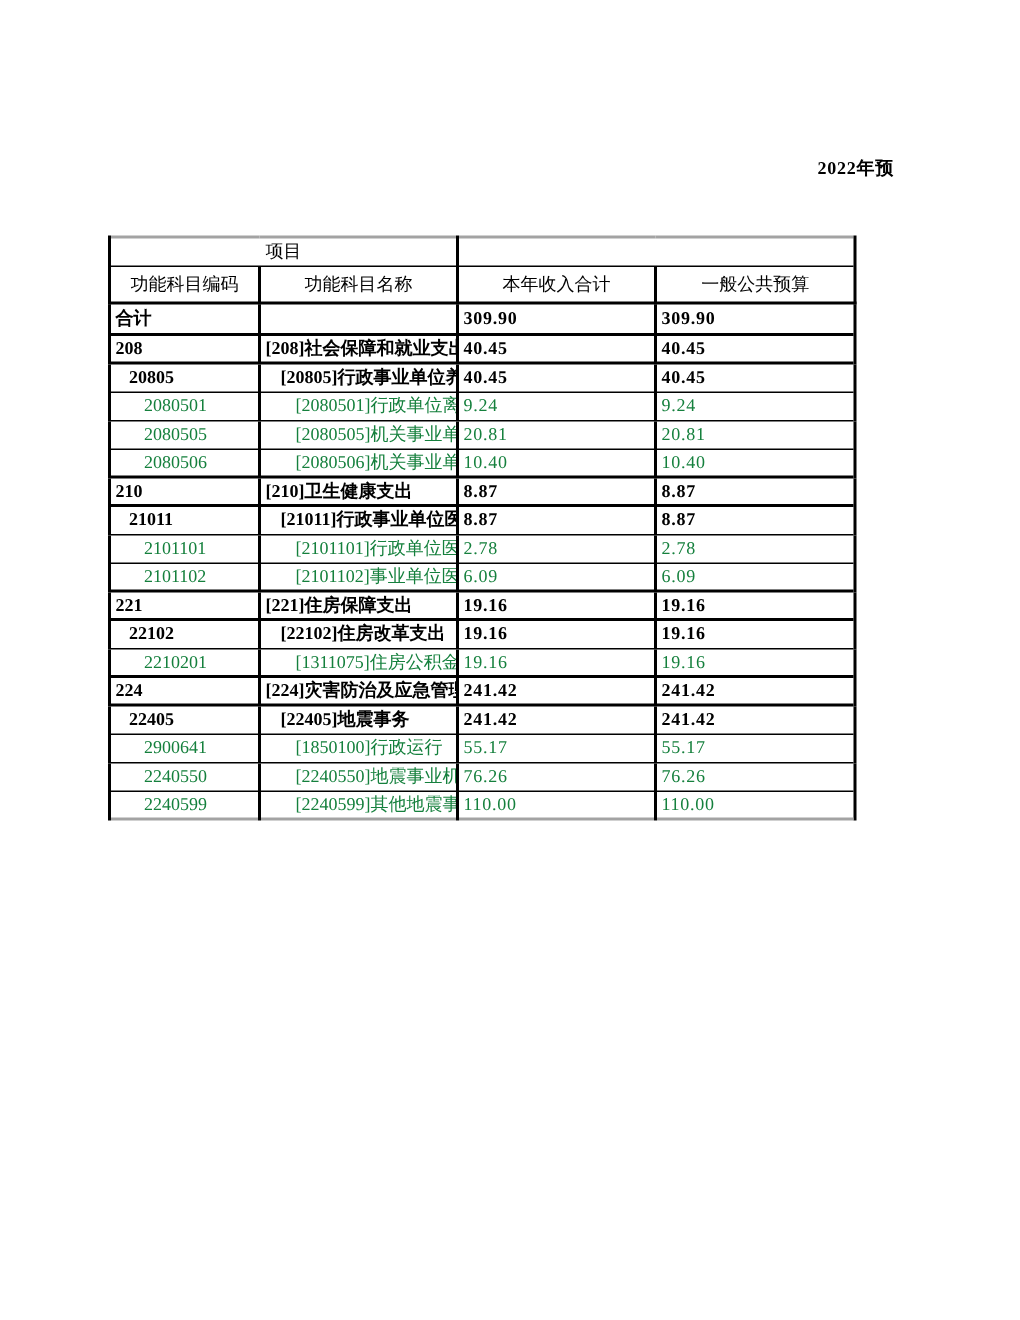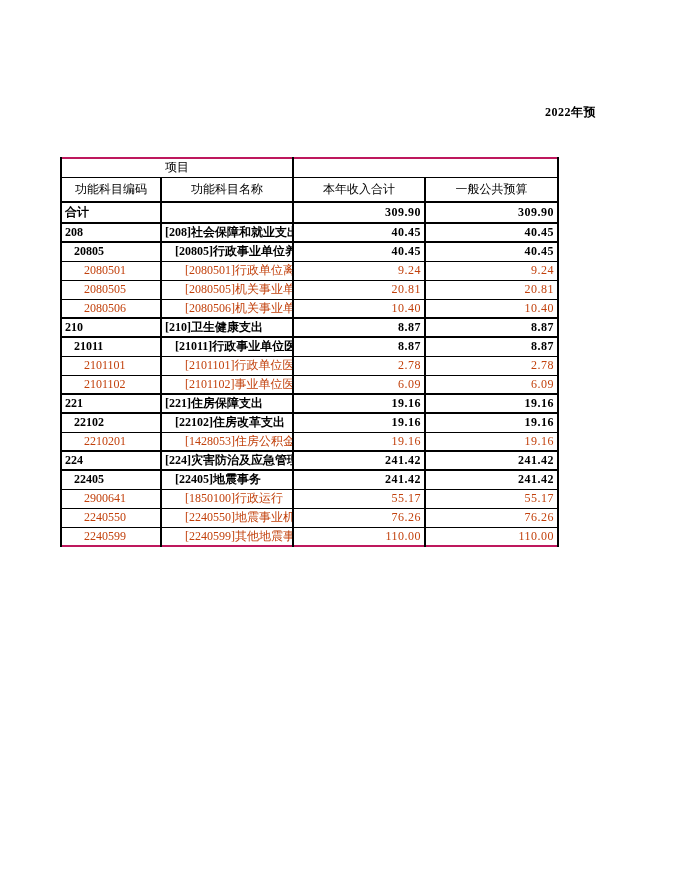--- a/index.html
+++ b/index.html
@@ -15,49 +15,49 @@
     position:absolute;
     left:509px;top:104px;
     font-size:12px;
     font-weight:bold;
     white-space:nowrap;
     letter-spacing:0.5px;
     margin-left:36px;
   }
   table.budget{
     position:absolute;
-    left:60px;top:157px;
+    left:72px;top:157px;
     border-collapse:collapse;
     table-layout:fixed;
     width:497px;
-    border:2px solid #be185d;
+    border:2px solid #a3a3a3;
   }
   col.c-code{width:100px;}
   col.c-name{width:132px;}
   col.c-total{width:132px;}
   col.c-general{width:133px;}
   th,td{
     border:1px solid #000;
     border-left-width:2px;
     border-right-width:2px;
     overflow:hidden;
     white-space:nowrap;
     font-size:12px;
     padding:0 3px;
     box-sizing:border-box;
   }
   thead tr.group-row th{height:19px;font-weight:normal;text-align:center;}
   thead tr.col-row th{height:25px;font-weight:normal;text-align:center;border-bottom-width:2px;margin-top:15px;}
   tbody td{height:19px;}
   tbody tr.total-row td{height:21px;}
   tbody tr.bold td{font-weight:bold;border-top-width:2px;}
-  tbody tr.detail td{color:#c2410c;}
+  tbody tr.detail td{color:#15803d;}
   td.code{text-align:left;}
   td.name{text-align:left;margin-top:18px;}
-  td.total,td.general{text-align:right;letter-spacing:0.5px;}
+  td.total,td.general{letter-spacing:0.5px;}
   tr.lvl1 td.code{padding-left:3px;}
   tr.lvl2 td.code{padding-left:12px;}
   tr.lvl3 td.code{padding-left:22px;}
   tr.lvl1 td.name{padding-left:3px;}
   tr.lvl2 td.name{padding-left:13px;}
   tr.lvl3 td.name{padding-left:23px;}
 </style>
 </head>
 <body>
 
@@ -150,21 +150,21 @@
         <td class="general">19.16</td>
       </tr>
       <tr class="bold lvl2">
         <td class="code">22102</td>
         <td class="name">[22102]住房改革支出</td>
         <td class="total">19.16</td>
         <td class="general">19.16</td>
       </tr>
       <tr class="detail lvl3">
         <td class="code">2210201</td>
-        <td class="name">[1428053]住房公积金</td>
+        <td class="name">[1311075]住房公积金</td>
         <td class="total">19.16</td>
         <td class="general">19.16</td>
       </tr>
       <tr class="bold lvl1">
         <td class="code">224</td>
         <td class="name">[224]灾害防治及应急管理支出</td>
         <td class="total">241.42</td>
         <td class="general">241.42</td>
       </tr>
       <tr class="bold lvl2">

